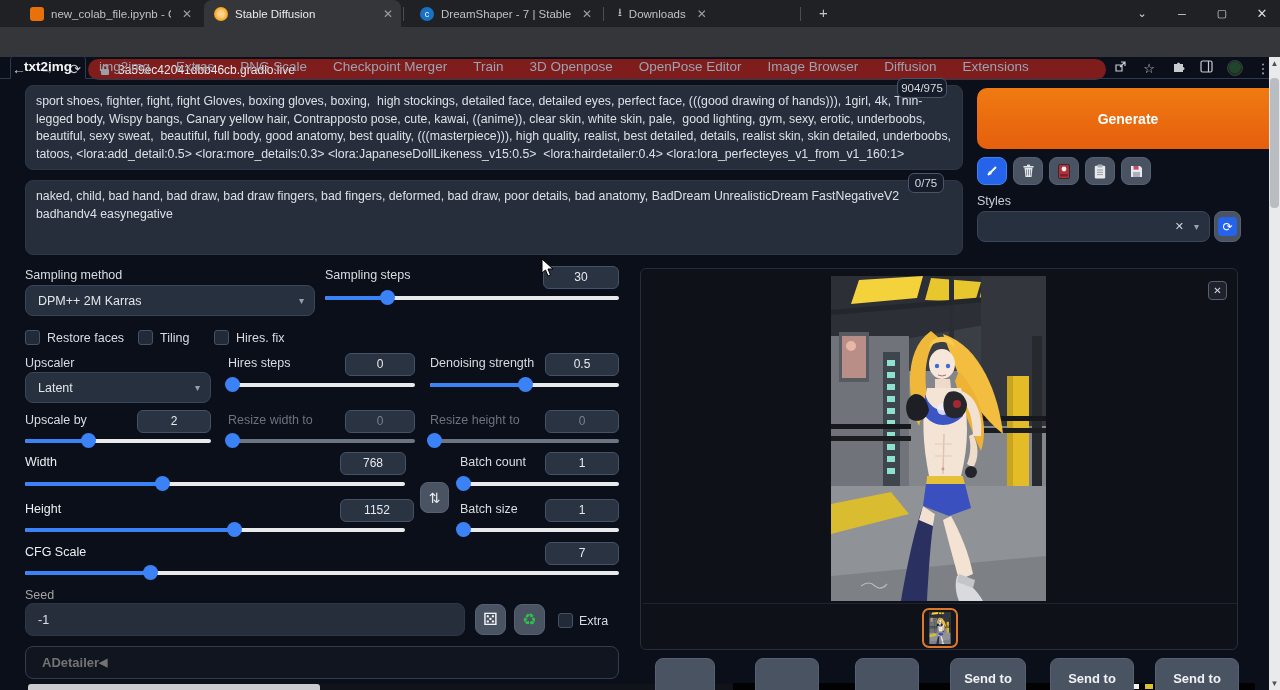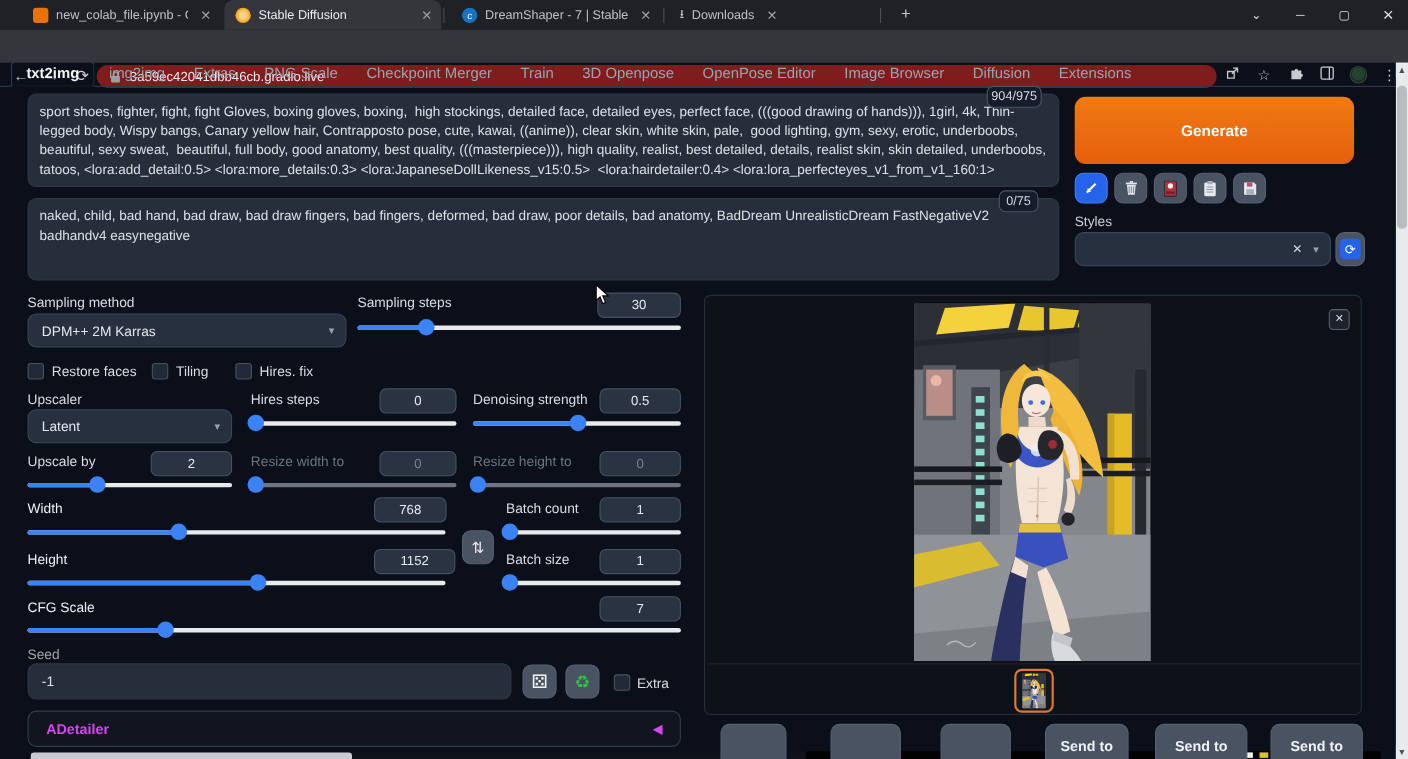--- a/index.html
+++ b/index.html
@@ -36,24 +36,24 @@
   .numbox.dim { color:#78808d; }
   .dropdown { position:absolute; height:31px; background:#27303f; border:1px solid #39455a; border-radius:8px; color:#e2e6eb; font-size:12.5px; display:flex; align-items:center; justify-content:space-between; padding:0 10px 0 12px; }
   .dropdown .caret { color:#98a1ae; font-size:10px; }
   .slider { position:absolute; height:15px; }
   .slider .track { position:absolute; left:0; right:0; top:6px; height:4px; border-radius:3px; background:#e9eaec; }
   .slider .fill { position:absolute; left:0; top:6px; height:4px; border-radius:3px; background:#3b82f6; width:var(--pct,0%); }
   .slider .knob { position:absolute; top:0; left:calc(var(--pct,0%) - 7px); width:15px; height:15px; border-radius:50%; background:#3b82f6; }
   .slider.dim .track { background:#6e7582; }
   .cb { position:absolute; width:15px; height:15px; background:#222a37; border:1px solid #455166; border-radius:3px; }
   .iconbtn { position:absolute; background:#4a5362; border:1px solid #566074; border-radius:8px; display:flex; align-items:center; justify-content:center; }
-  .accordion { position:absolute; background:#10151f; border:1px solid #323d50; border-radius:8px; display:flex; align-items:center; justify-content:space-between; padding:0 16px; color:#d946ef; font-size:13px; font-weight:bold; }
+  .accordion { position:absolute; background:#10151f; border:1px solid #323d50; border-radius:8px; display:flex; align-items:center; padding:0 16px; color:#737373; font-size:13px; font-weight:bold; }
 
   
-  .genbtn { position:absolute; left:977px; top:88px; width:254px; height:61px; background:linear-gradient(#f07a12,#e55f0d); border-radius:10px; color:#fff; font-size:14px; font-weight:bold; display:flex; align-items:center; justify-content:center; }
+  .genbtn { position:absolute; left:977px; top:88px; width:302px; height:61px; background:linear-gradient(#f07a12,#e55f0d); border-radius:10px; color:#fff; font-size:14px; font-weight:bold; display:flex; align-items:center; justify-content:center; }
   .outpanel { position:absolute; left:640px; top:268px; width:598px; height:382px; background:#0e1118; border:1px solid #262d3b; border-radius:6px; }
   .sendbtn { position:absolute; top:658px; height:40px; background:#4a5362; border:1px solid #566074; border-radius:8px; color:#f0f2f5; font-size:13px; font-weight:bold; text-align:center; padding-top:12px; }
 
   
   .scrolltrack { position:absolute; left:1269px; top:57px; width:11px; height:633px; background:#e9eaec; }
   .scrollthumb { position:absolute; left:1270px; top:78px; width:9px; height:130px; background:#b9bdc2; border-radius:4px; }
   .scrollarrow { position:absolute; left:1269px; width:11px; height:13px; color:#4d5156; font-size:8px; text-align:center; line-height:13px; background:#e9eaec; }
 
   svg { display:block; }
 </style>

